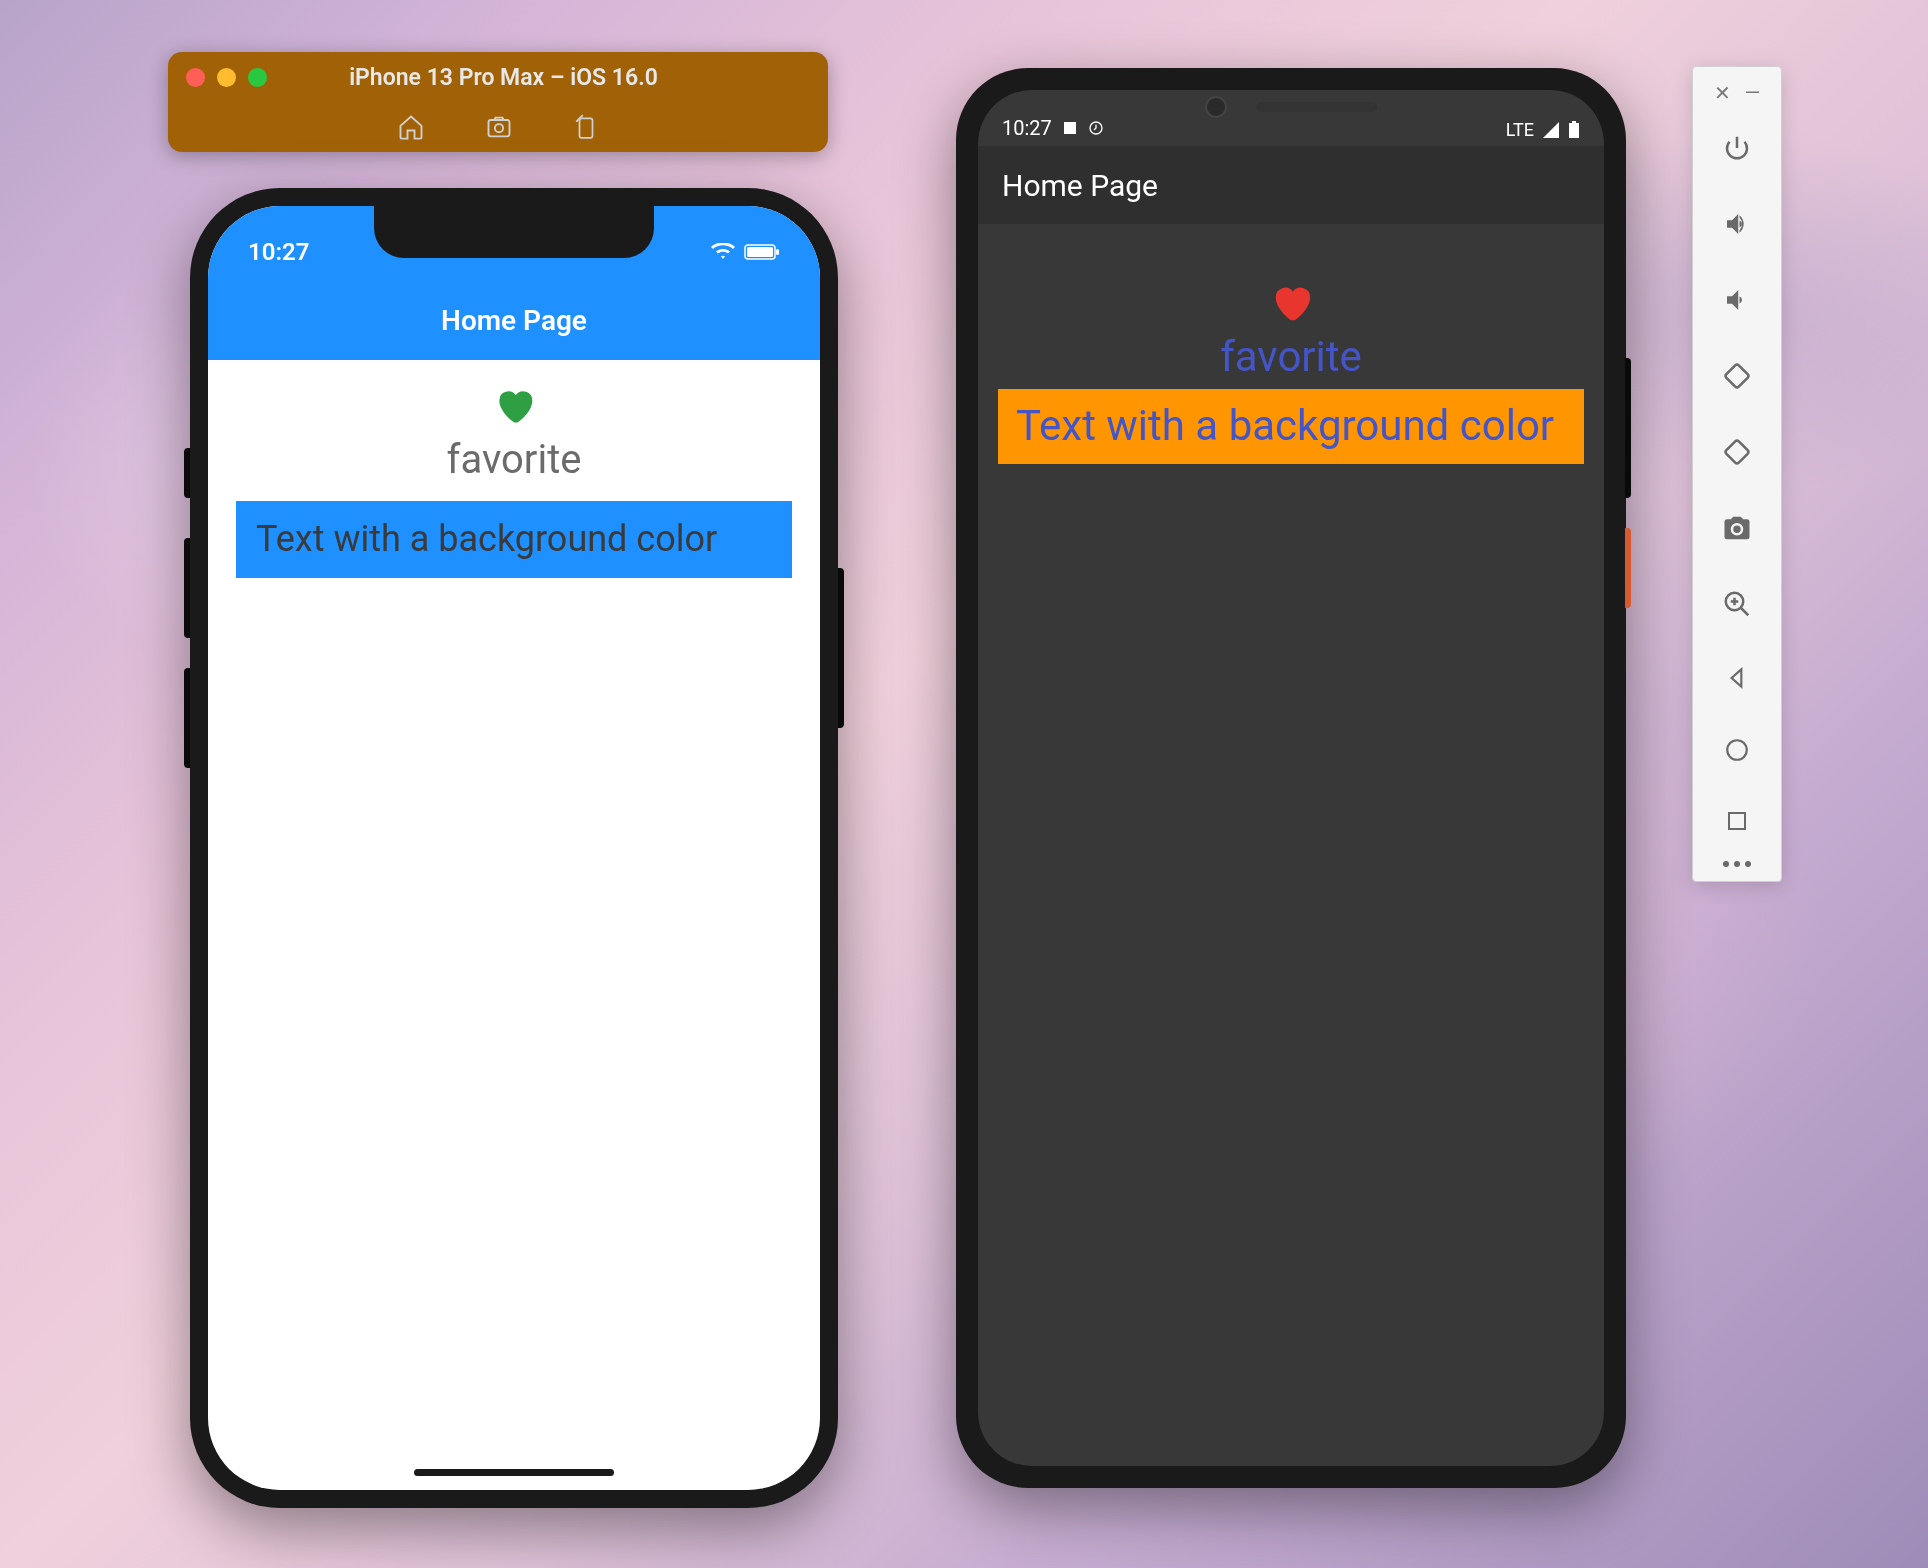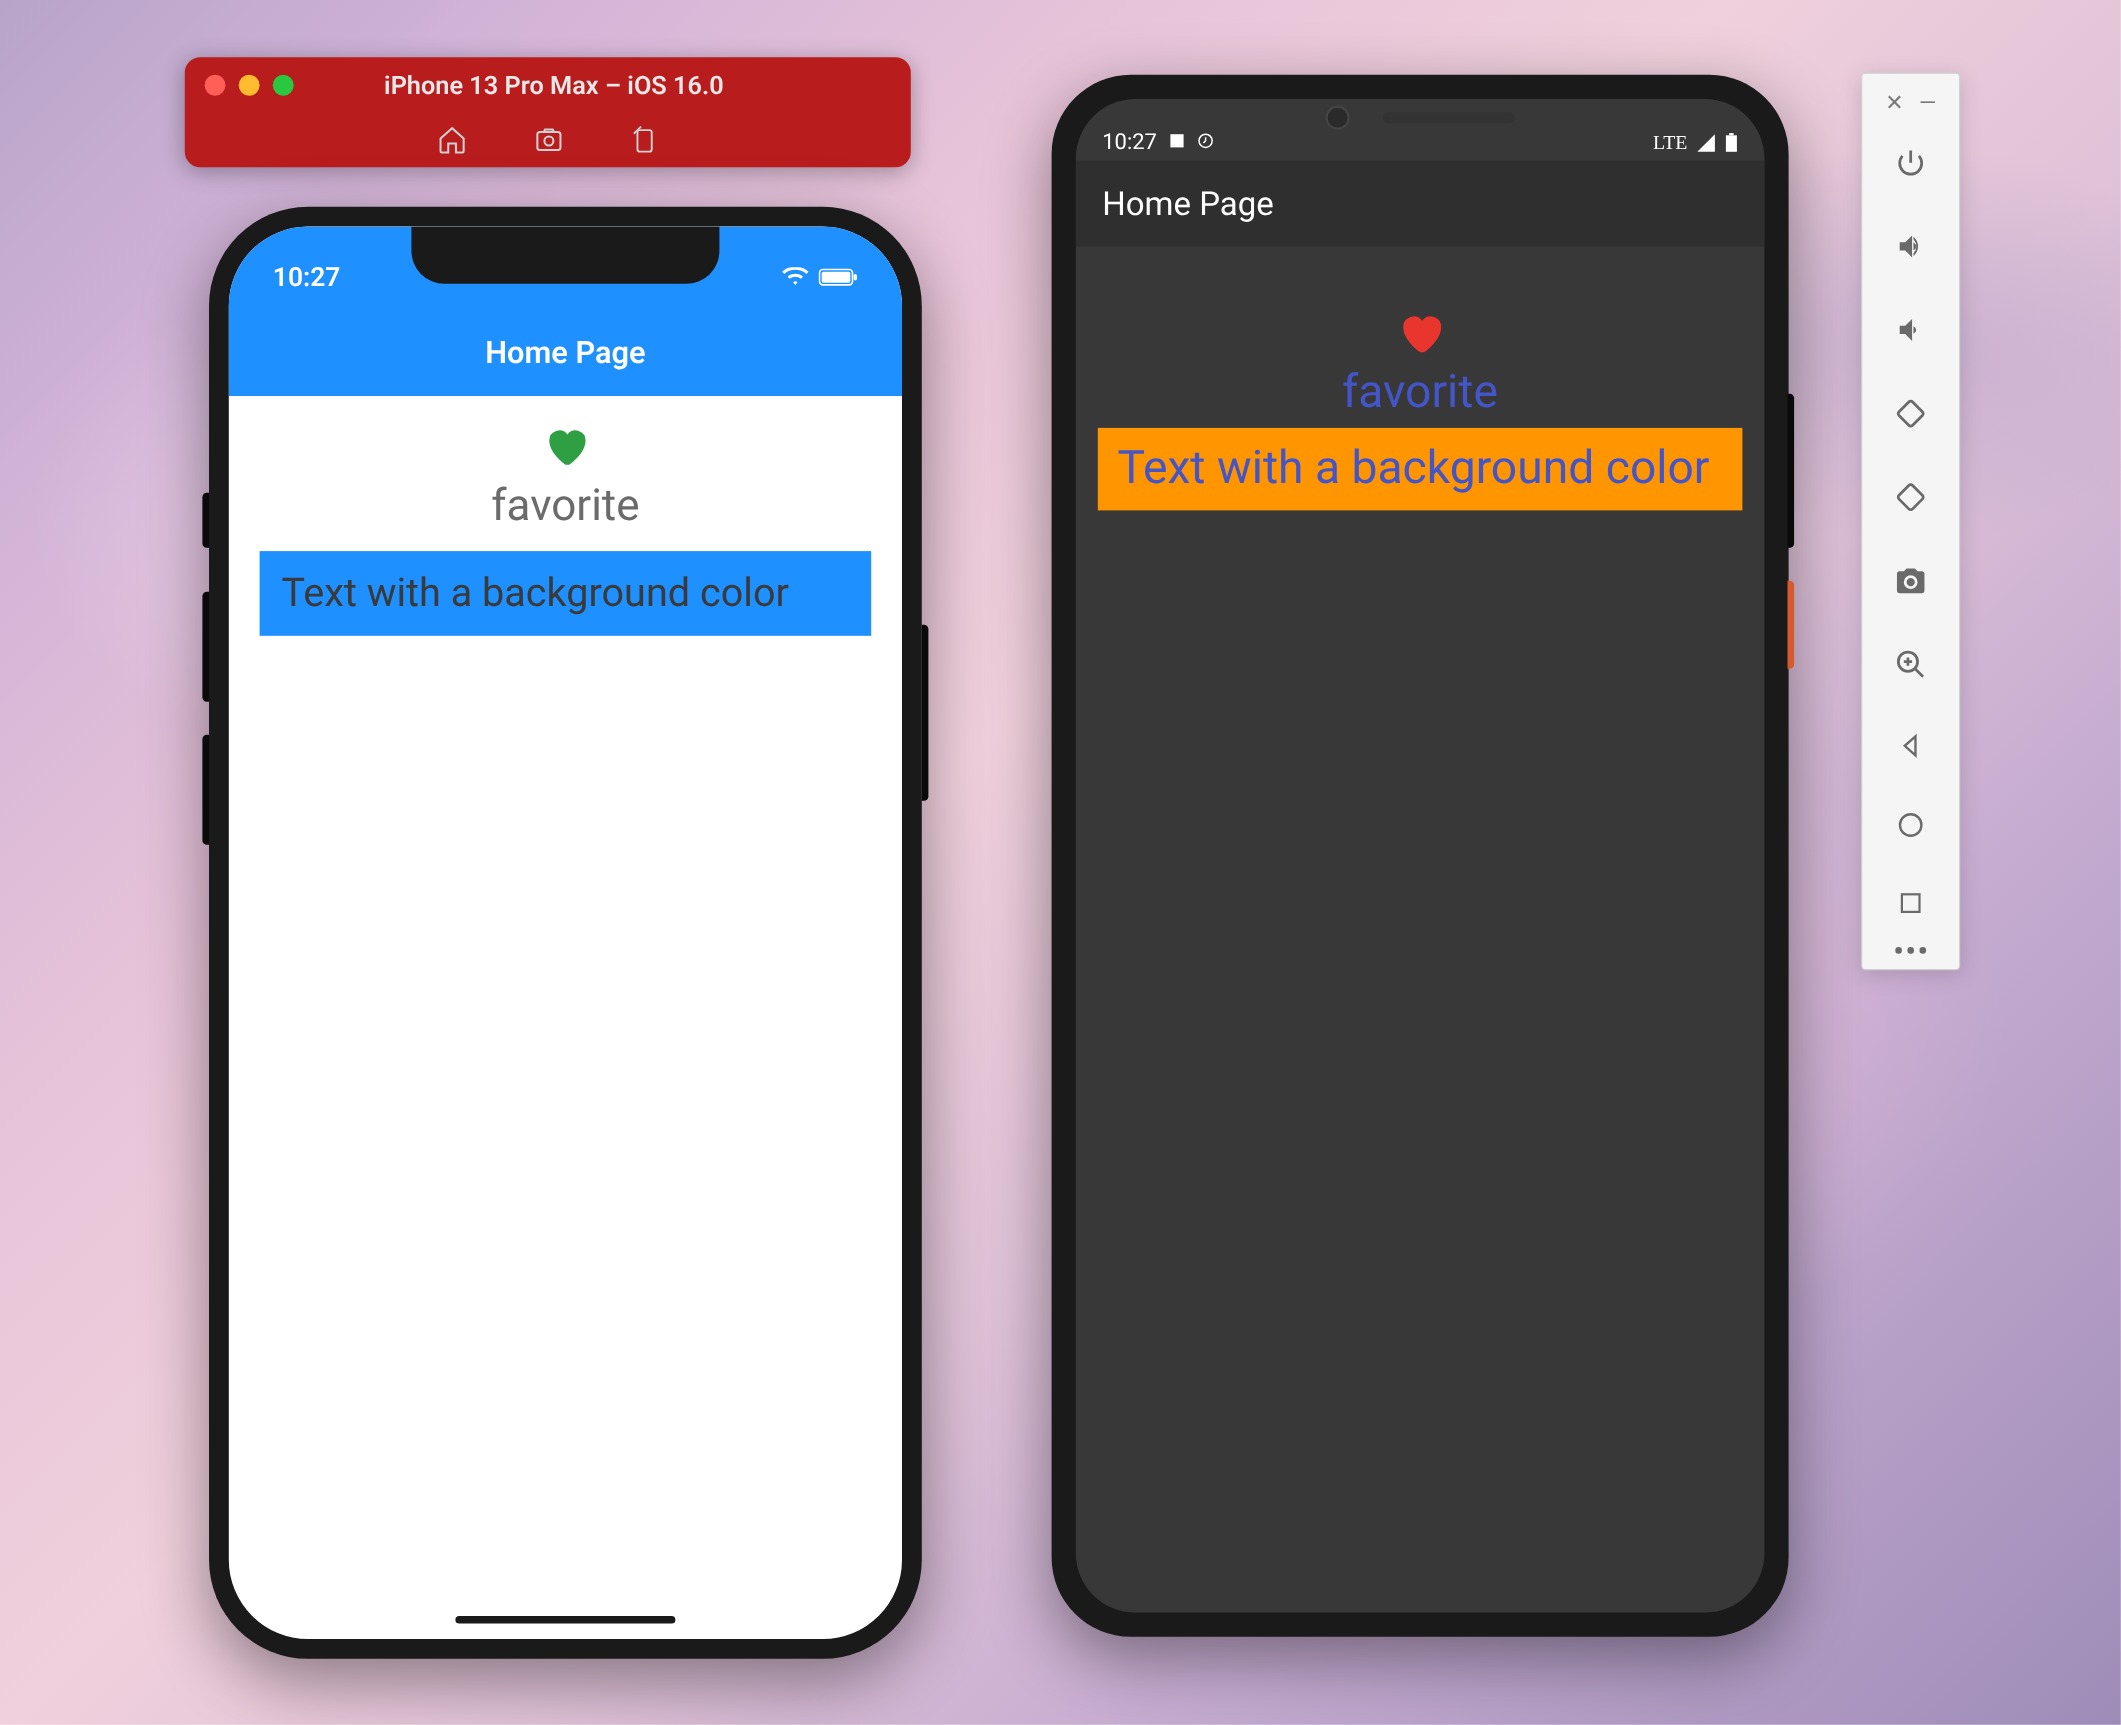--- a/index.html
+++ b/index.html
@@ -21,21 +21,21 @@
               radial-gradient(ellipse 500px 300px at 90% 20%, rgba(180,160,200,0.5) 0%, transparent 60%);
 }
 
 
 .ios-toolbar {
   position: absolute;
   left: 168px;
   top: 52px;
   width: 660px;
   height: 100px;
-  background: #b91c1c;
+  background: #a16207;
   border-radius: 14px;
   display: flex;
   flex-direction: column;
   box-shadow: 0 4px 20px rgba(0,0,0,0.3);
 }
 .ios-toolbar-top {
   display: flex;
   align-items: center;
   height: 50px;
   padding: 0 18px;
@@ -189,21 +189,21 @@
 .android-status-bar {
   height: 56px;
   display: flex;
   align-items: flex-end;
   justify-content: space-between;
   padding: 0 24px 6px;
   color: #fff;
   font-size: 20px;
 }
 .android-status-left { display: flex; gap: 10px; align-items: center; }
-.android-status-right { display: flex; gap: 8px; align-items: center; font-size: 18px; font-family: Liberation Serif, serif; }
+.android-status-right { display: flex; gap: 8px; align-items: center; font-size: 18px; }
 .android-appbar {
   height: 78px;
   background: #2f2f2f;
   display: flex;
   align-items: center;
   padding: 0 24px;
   color: #fff;
   font-size: 30px;
 }
 .android-content {

